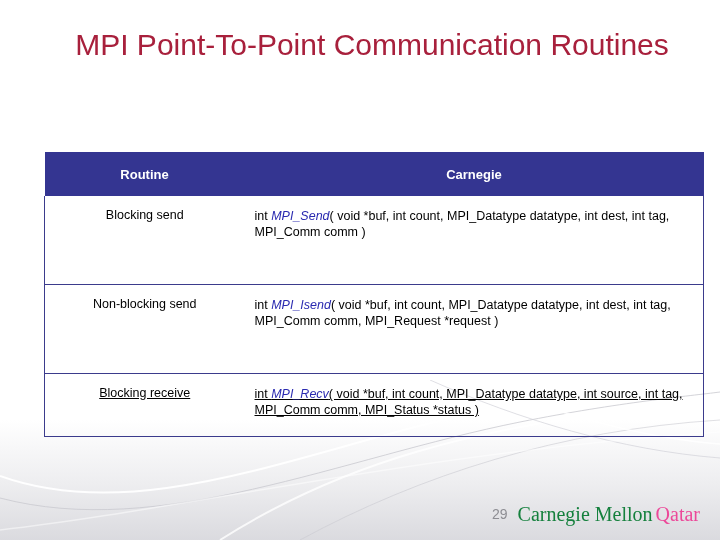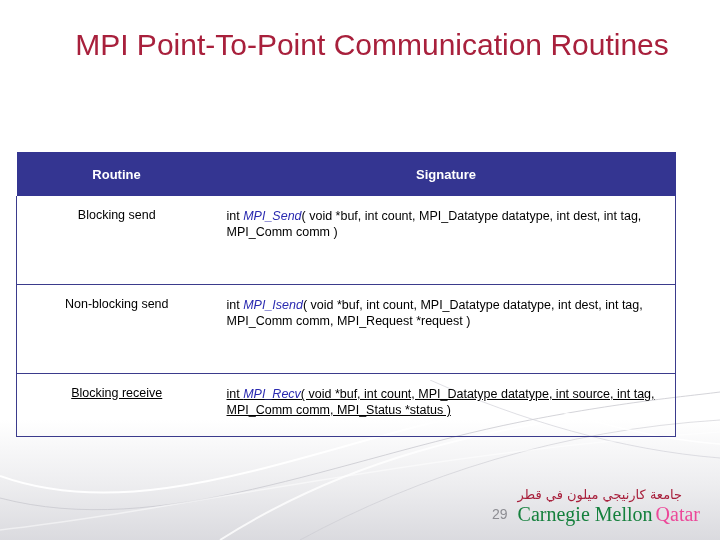--- a/index.html
+++ b/index.html
@@ -50,21 +50,21 @@
     color: #A8203C;
     font-size: 30px;
     line-height: 38px;
     font-weight: normal;
     letter-spacing: 0px;
   }
 
   
   .table-wrap {
     position: absolute;
-    left: 16px;
+    left: 44px;
     top: 152px;
     width: 659px;
   }
   .tbl {
     width: 659px;
     border-collapse: collapse;
     table-layout: fixed;
   }
   .tbl th, .tbl td {
     vertical-align: top;
@@ -176,21 +176,21 @@
     </svg>
   </div>
 
   <div class="title">MPI Point-To-Point Communication Routines</div>
 
   <div class="table-wrap">
     <table class="tbl">
       <thead>
         <tr class="hdr-row">
           <th class="col-routine">Routine</th>
-          <th class="col-sig">Signature</th>
+          <th class="col-sig">Carnegie</th>
         </tr>
       </thead>
       <tbody>
         <tr class="body-row r-tall">
           <td class="c-routine">Blocking send</td>
           <td class="c-sig"><span>int </span><span class="mpi-fn">MPI_Send</span><span>( void *buf, int count, MPI_Datatype datatype, int dest, int tag, MPI_Comm comm )</span></td>
         </tr>
         <tr class="body-row r-tall">
           <td class="c-routine">Non-blocking send</td>
           <td class="c-sig"><span>int </span><span class="mpi-fn">MPI_Isend</span><span>( void *buf, int count, MPI_Datatype datatype, int dest, int tag, MPI_Comm comm, MPI_Request *request )</span></td>
@@ -199,18 +199,17 @@
           <td class="c-routine">Blocking receive</td>
           <td class="c-sig"><span>int </span><span class="mpi-fn">MPI_Recv</span><span>( void *buf, int count, MPI_Datatype datatype, int source, int tag, MPI_Comm comm, MPI_Status *status )</span></td>
         </tr>
       </tbody>
     </table>
   </div>
 
   <div class="footer">
     <div class="page-num">29</div>
     <div class="logo">
-      <div class="logo-arabic">جامعة كارنيجي ميلون في قطر</div>
       <div class="logo-en"><span class="logo-cm">Carnegie Mellon</span><span class="logo-qatar">Qatar</span></div>
     </div>
   </div>
 
 </div>
 
 </body></html>

